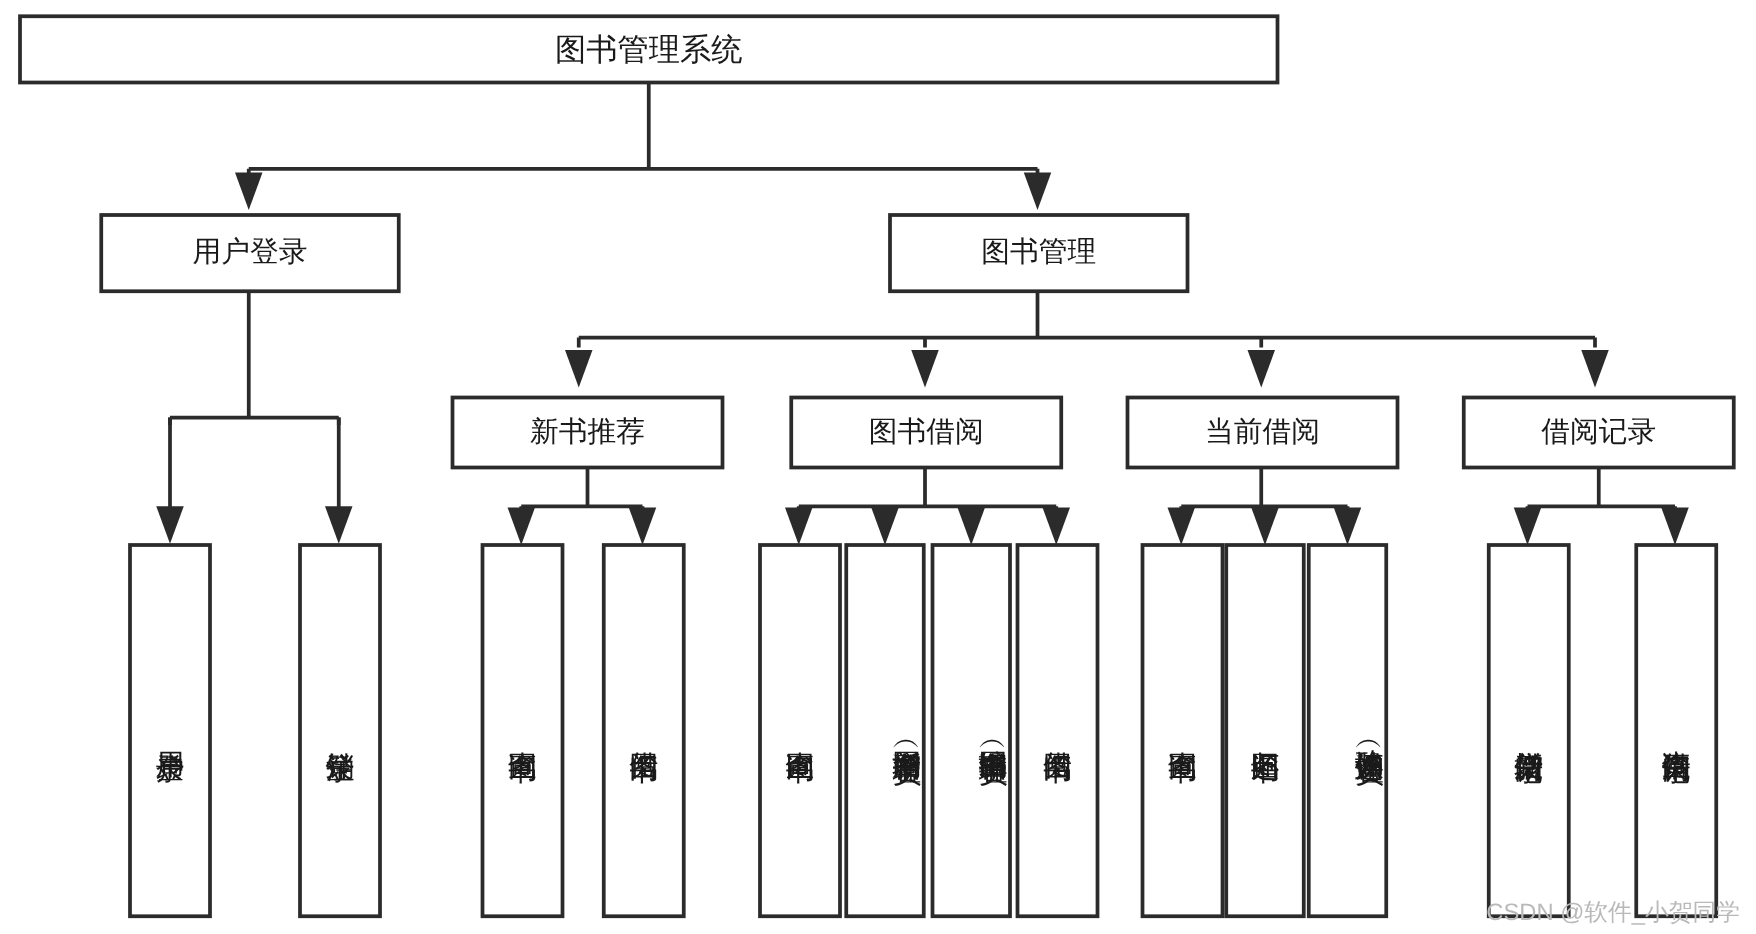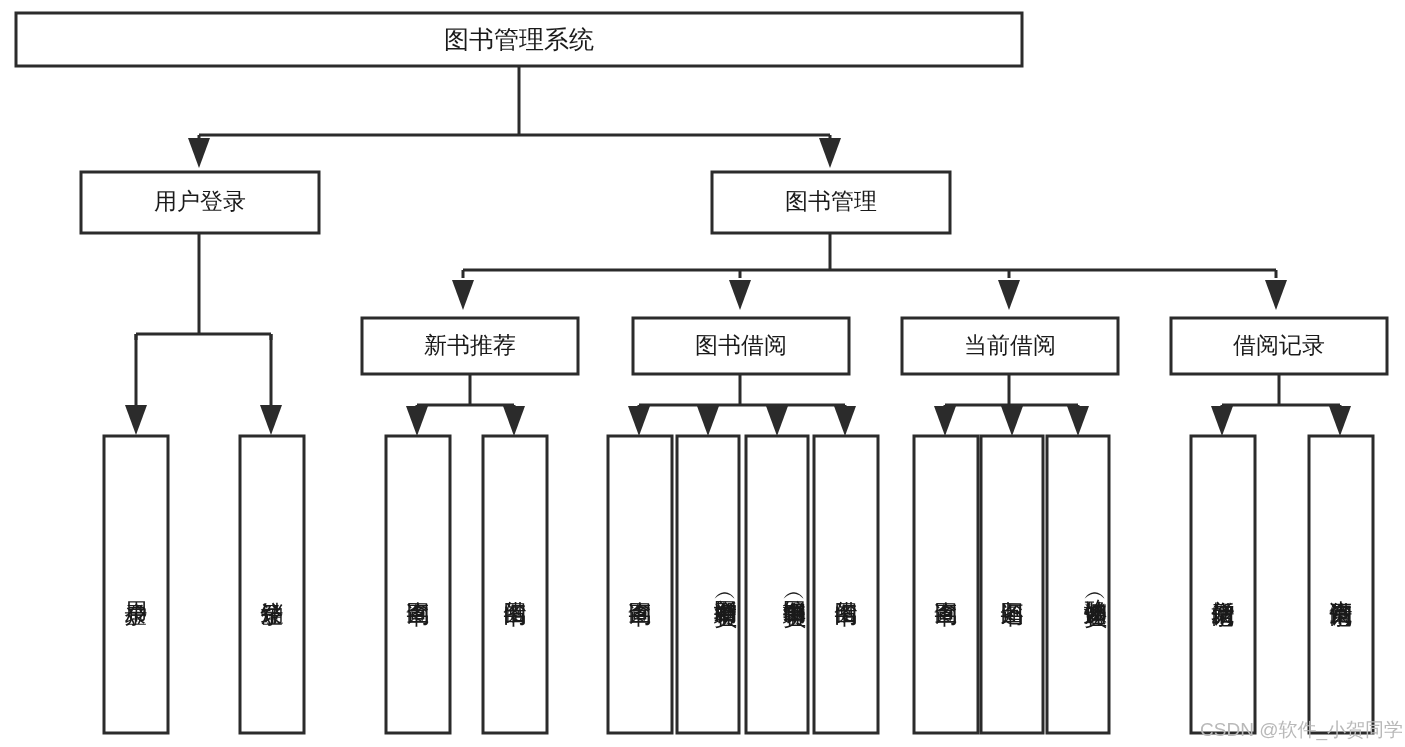--- a/index.html
+++ b/index.html
@@ -60,21 +60,21 @@
     letter-spacing: 1px;
     white-space: nowrap;
     text-align: center;
     pointer-events: none;
     display: flex;
     align-items: center;
     justify-content: center;
   }
   .watermark {
     position: absolute;
-    right: 2px;
+    right: 13px;
     bottom: 4px;
     font-family: "Liberation Sans", "DejaVu Sans", sans-serif;
     font-size: 19px;
     color: #b9b9b9;
     white-space: nowrap;
     user-select: none;
   }
 </style>
 </head>
 <body>

